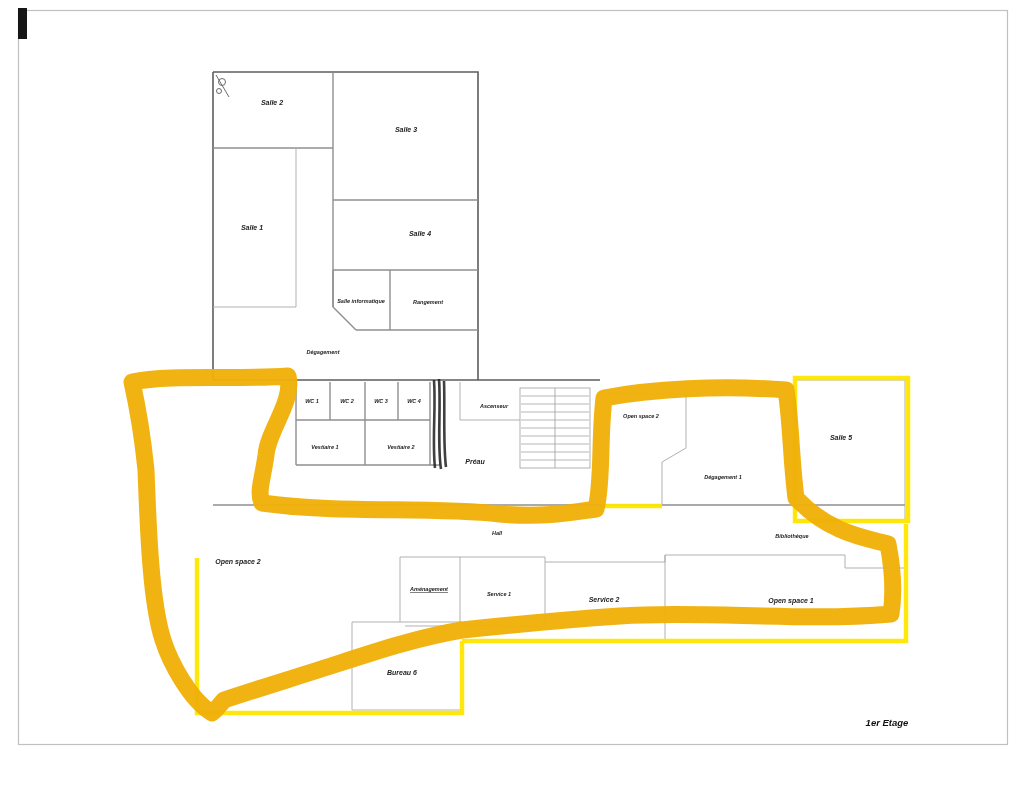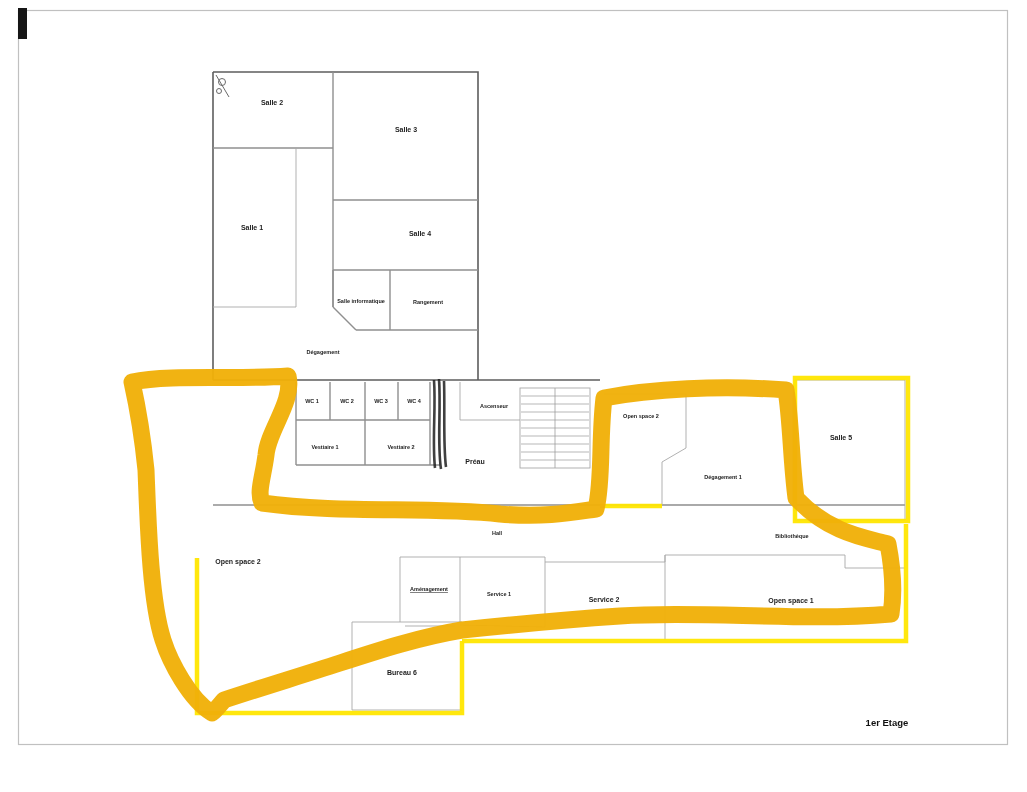--- a/index.html
+++ b/index.html
@@ -1,18 +1,18 @@
 <!DOCTYPE html>
 <html><head>
 <meta charset="utf-8">
 <style>
   html,body{margin:0;padding:0;background:#ffffff;}
   .stage{
     position:relative;width:1027px;height:792px;background:#ffffff;
-    font-family:"Liberation Sans", sans-serif;overflow:hidden;
+    font-family:"Liberation Sans", sans-serif;overflow:hidden;font-style:italic;
   }
   svg{position:absolute;left:0;top:0;}
   text{fill:#1c1c1c;font-family:"Liberation Sans", sans-serif;}
   .room-label{font-size:7px;font-weight:bold;}
   .room-label-sm{font-size:5.5px;font-weight:bold;}
   .floor-label{font-size:9.5px;font-weight:bold;fill:#111;}
   .wall{stroke:#8f8f8f;stroke-width:1.4;fill:none;}
   .wall-thin{stroke:#a8a8a8;stroke-width:0.9;fill:none;}
   .wall-dark{stroke:#5d5d5d;stroke-width:1.6;fill:none;}
   .tread{stroke:#9a9a9a;stroke-width:0.7;fill:none;}

